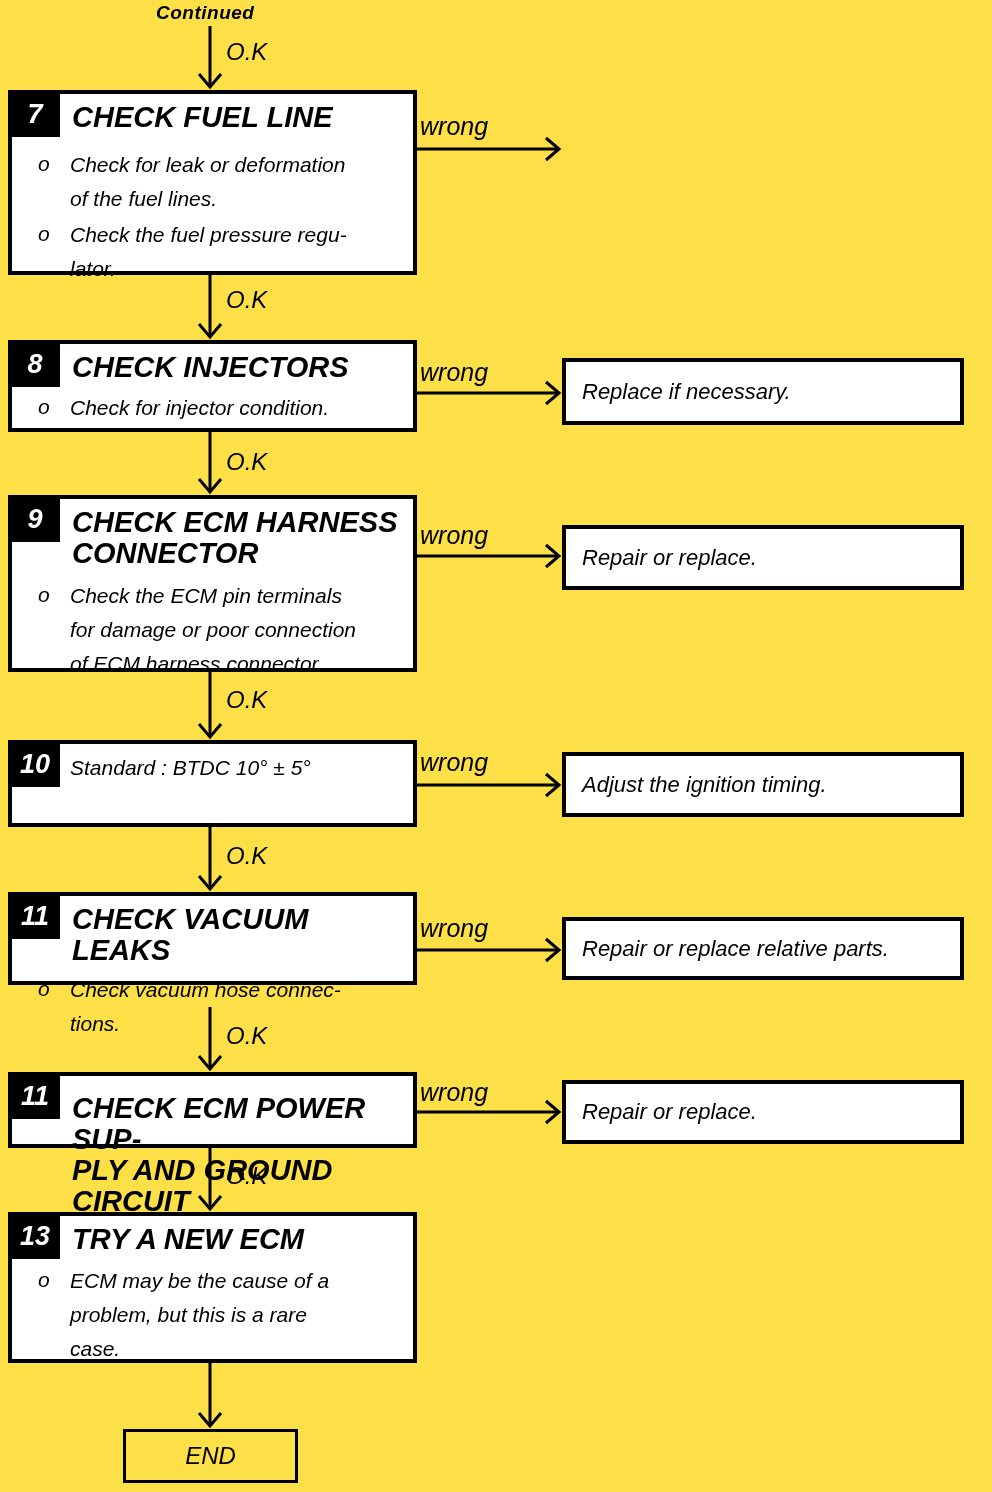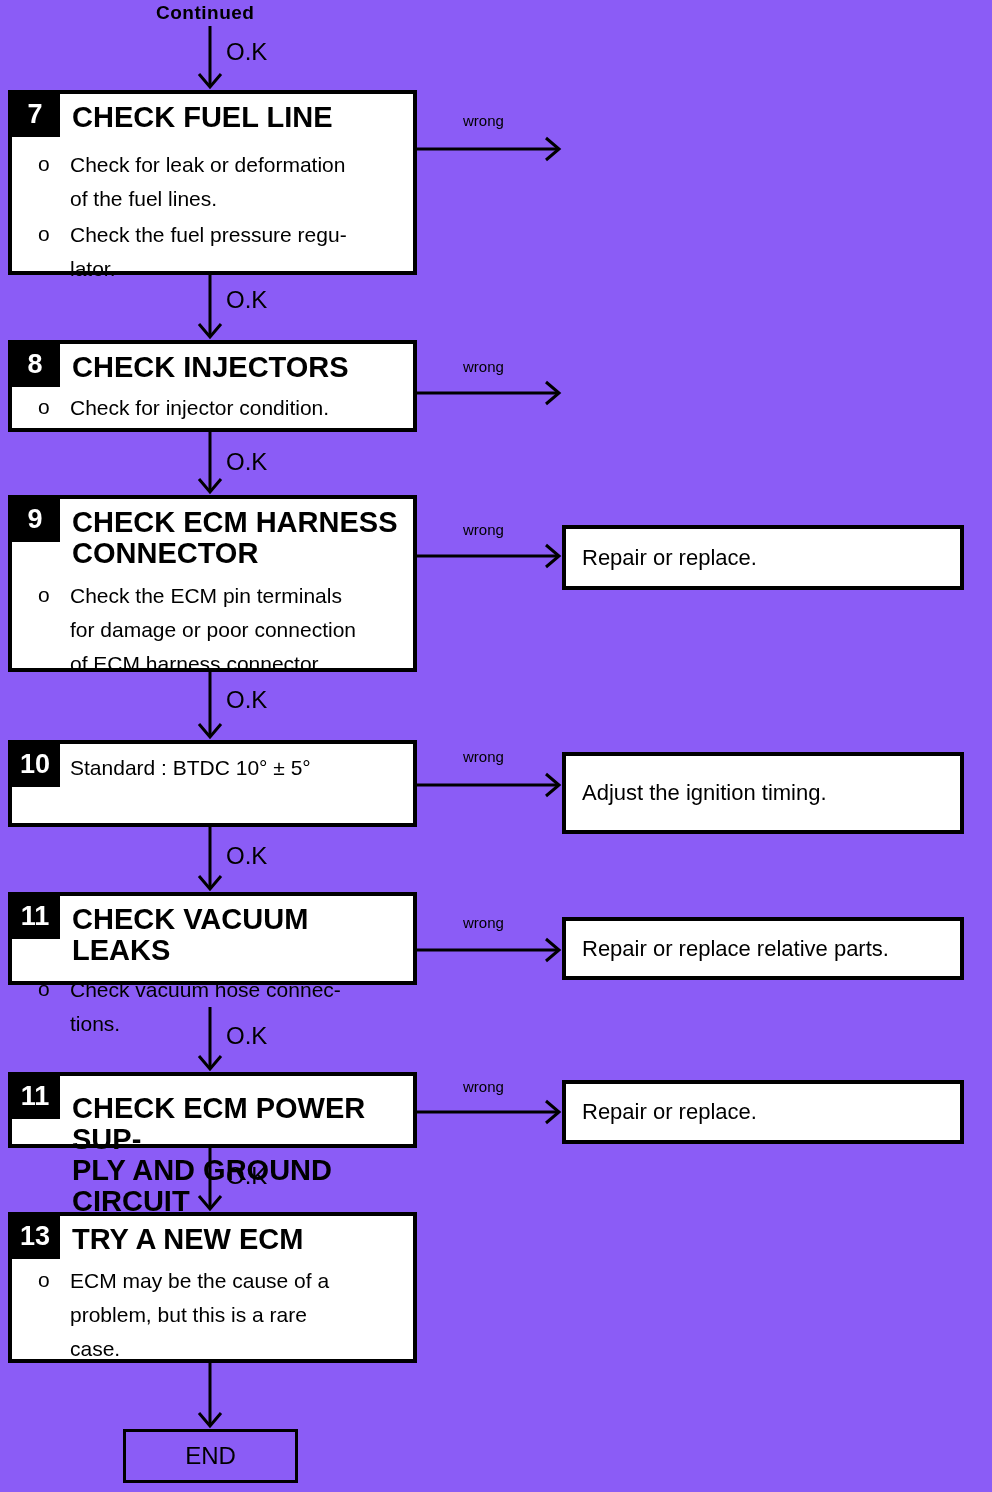--- a/index.html
+++ b/index.html
@@ -1,19 +1,20 @@
 <!DOCTYPE html>
 <html><head>
 <meta charset="utf-8">
 <style>
   html,body{margin:0;padding:0;background:#ffffff;}
   #page{
-    position:relative;width:992px;height:1492px;background:#8b5cf6;
+    position:relative;width:992px;height:1492px;background:#fde047;
     font-family:"Liberation Sans","DejaVu Sans",sans-serif;color:#000;
     overflow:hidden;
+    font-style:italic;
   }
   .continued{
     position:absolute;left:156px;top:2px;
     font-size:19px;font-weight:bold;letter-spacing:0.5px;
   }
   .sbox{
     position:absolute;left:8px;width:409px;
     border:4px solid #000;background:#fff;box-sizing:border-box;
   }
   .badge{
@@ -29,21 +30,21 @@
   .bullet{display:flex;padding-left:26px;margin-bottom:2px;}
   .marker{width:32px;flex:0 0 32px;font-size:21px;line-height:31px;}
   .btext{font-size:21px;line-height:34px;white-space:pre-line;}
   .abox{
     position:absolute;left:562px;width:402px;
     border:4px solid #000;background:#fff;box-sizing:border-box;
     display:flex;align-items:center;padding-left:16px;
     font-size:22px;
   }
   .ok{position:absolute;left:226px;font-size:24px;}
-  .wrong{position:absolute;left:463px;font-size:15px;}
+  .wrong{position:absolute;left:420px;font-size:25px;}
   .arr{position:absolute;}
   .arr line,.arr polyline{stroke:#000;stroke-width:3;fill:none;}
   .endbox{
     position:absolute;left:123px;top:1429px;width:175px;height:54px;
     border:3px solid #000;box-sizing:border-box;
     display:flex;align-items:center;justify-content:center;font-size:24px;
   }
 </style>
 </head>
 <body>
@@ -155,20 +156,21 @@
   <div class="sbox" style="top:340px;height:92px">
     <div class="badge">8</div>
     <span class="stitle">CHECK INJECTORS</span>
     <div class="bullets" style="margin-top:8px">
       <div class="bullet">
         <span class="marker">o</span>
         <span class="btext">Check for injector condition.</span>
       </div>
     </div>
   </div>
+  <div class="abox" style="top:358px;height:67px">Replace if necessary.</div>
 
   <div class="sbox" style="top:495px;height:177px">
     <div class="badge">9</div>
     <span class="stitle">CHECK ECM HARNESS
 CONNECTOR</span>
     <div class="bullets" style="margin-top:10px">
       <div class="bullet">
         <span class="marker">o</span>
         <span class="btext">Check the ECM pin terminals
 for damage or poor connection
@@ -180,21 +182,21 @@
 
   <div class="sbox" style="top:740px;height:87px">
     <div class="badge">10</div>
     <div class="bullets" style="margin-top:7px">
       <div class="bullet">
         <span class="marker">o</span>
         <span class="btext">Standard : BTDC 10° ± 5°</span>
       </div>
     </div>
   </div>
-  <div class="abox" style="top:752px;height:82px">Adjust the ignition timing.</div>
+  <div class="abox" style="top:752px;height:65px">Adjust the ignition timing.</div>
 
   <div class="sbox" style="top:892px;height:93px">
     <div class="badge">11</div>
     <span class="stitle">CHECK VACUUM LEAKS</span>
     <div class="bullets" style="margin-top:7px">
       <div class="bullet">
         <span class="marker">o</span>
         <span class="btext">Check vacuum hose connec-
 tions.</span>
       </div>

